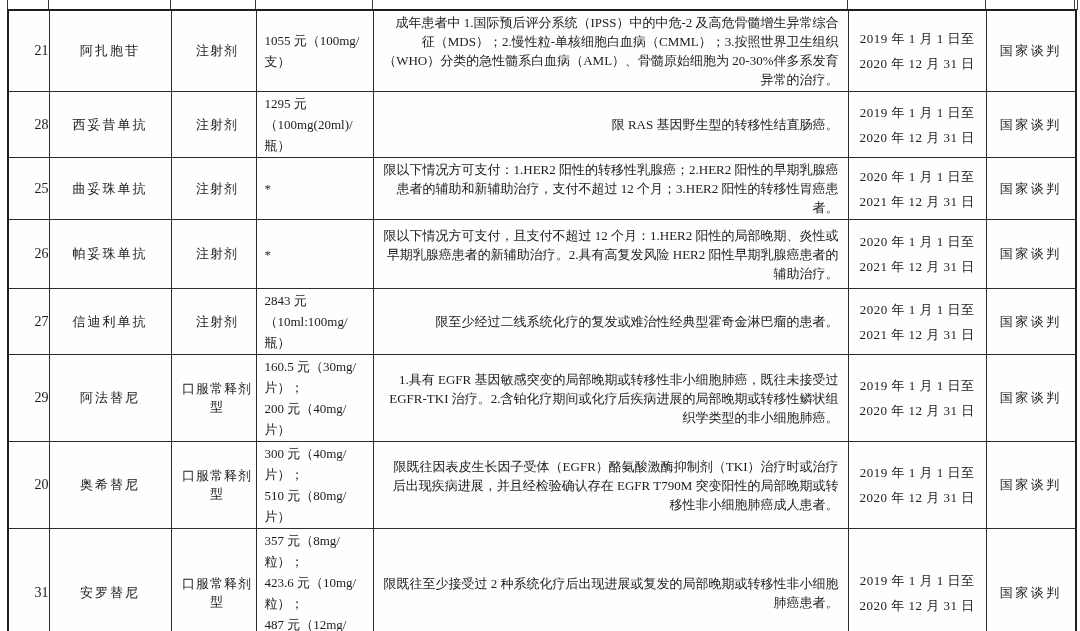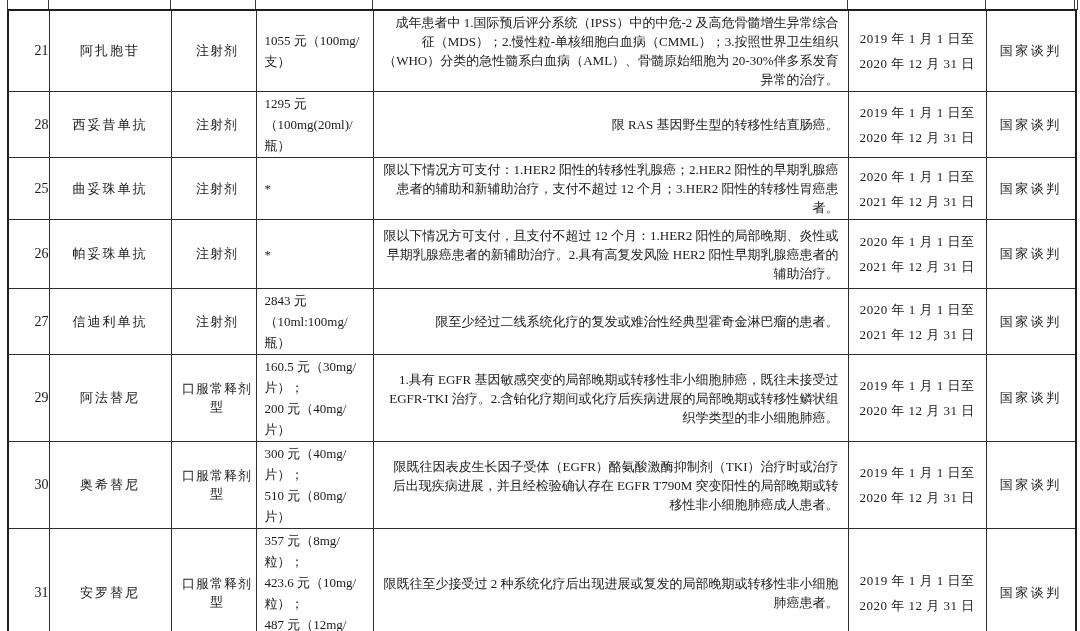--- a/index.html
+++ b/index.html
@@ -112,21 +112,21 @@
     <td class="c-name">阿法替尼</td>
     <td class="c-form">口服常释剂型</td>
     <td class="c-price">160.5 元（30mg/片）；
 200 元（40mg/片）</td>
     <td class="c-ind">1.具有 EGFR 基因敏感突变的局部晚期或转移性非小细胞肺癌，既往未接受过 EGFR-TKI 治疗。2.含铂化疗期间或化疗后疾病进展的局部晚期或转移性鳞状组织学类型的非小细胞肺癌。</td>
     <td class="c-period">2019 年 1 月 1 日至
 2020 年 12 月 31 日</td>
     <td class="c-cat">国家谈判</td>
   </tr>
       <tr style="height: 72px;">
-    <td class="c-num">30</td>
+    <td class="c-num">20</td>
     <td class="c-name">奥希替尼</td>
     <td class="c-form">口服常释剂型</td>
     <td class="c-price">300 元（40mg/片）；
 510 元（80mg/片）</td>
     <td class="c-ind">限既往因表皮生长因子受体（EGFR）酪氨酸激酶抑制剂（TKI）治疗时或治疗后出现疾病进展，并且经检验确认存在 EGFR T790M 突变阳性的局部晚期或转移性非小细胞肺癌成人患者。</td>
     <td class="c-period">2019 年 1 月 1 日至
 2020 年 12 月 31 日</td>
     <td class="c-cat">国家谈判</td>
   </tr>
       <tr style="height: 64px;">

